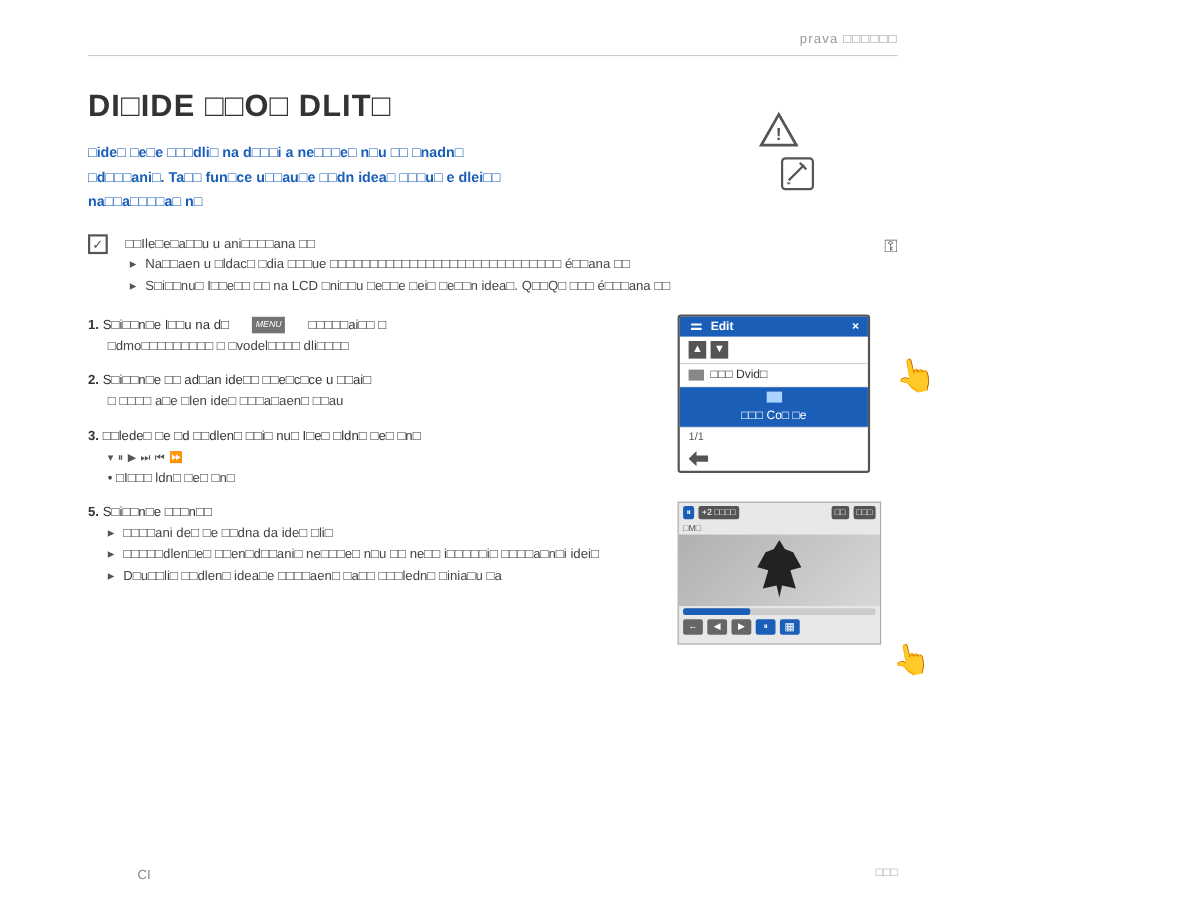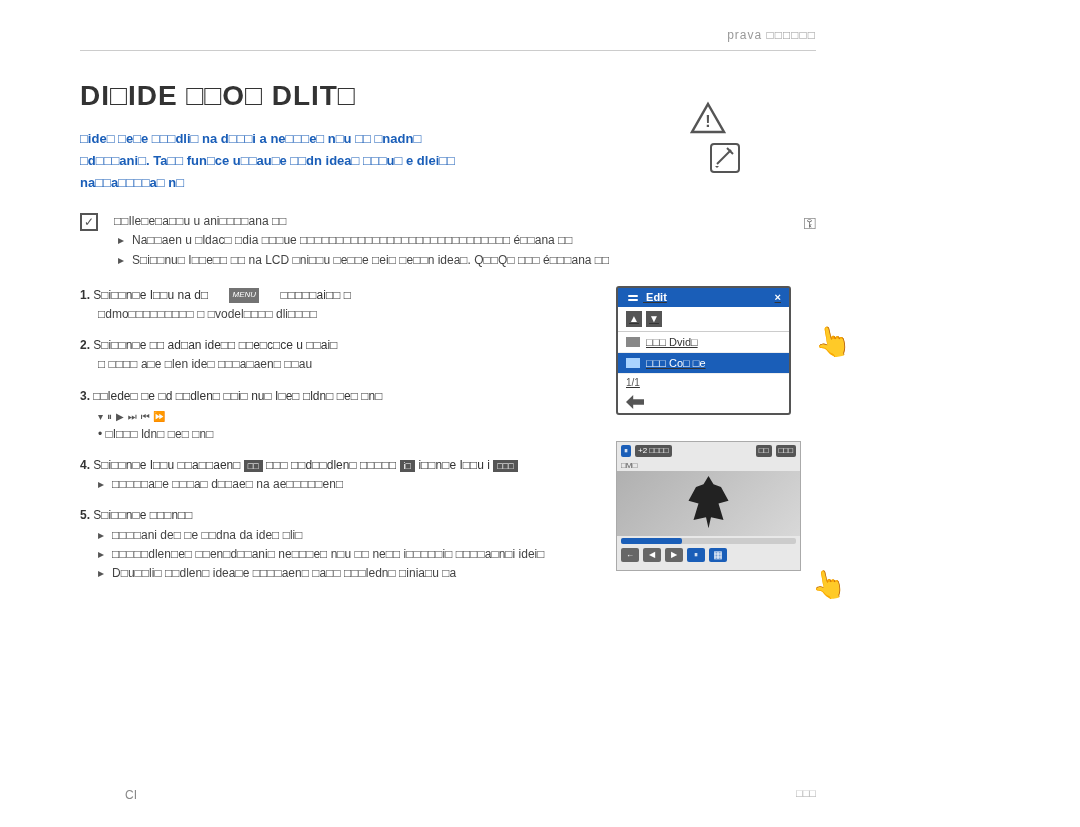--- a/index.html
+++ b/index.html
@@ -230,20 +230,21 @@
       color: #333;
       border-bottom: 1px solid #eee;
       display: flex;
       align-items: center;
       gap: 6px;
     }
 
     .menu-item.selected {
       background: #1a5eb8;
       color: #fff;
+      flex-direction: column;
     }
 
     .menu-item .item-icon {
       width: 14px;
       height: 10px;
       background: #888;
       display: inline-block;
     }
 
     .menu-item.selected .item-icon {
@@ -465,50 +466,36 @@
             <span style="font-size:10px;color:#555;">⏸</span>
             <span style="font-size:10px;color:#555;">▶</span>
             <span style="font-size:10px;color:#555;">⏭</span>
             <span style="font-size:10px;color:#555;">⏮</span>
             <span style="font-size:10px;color:#555;">⏩</span>
           </div>
           <div>• □I□□□ ldn□ □e□ □n□</div>
         </div>
       </div>
 
-      <div class="step">
-        <span class="step-number">4.</span>
-        <span class="step-text">
-          S□i□□n□e I□□u □□a□□aen□
-          <span style="background:#555;color:#fff;font-size:9px;padding:1px 4px;vertical-align:middle;">□□</span>
-          □□□ □□d□□dlen□ □□□□□
-          <span style="background:#555;color:#fff;font-size:9px;padding:1px 4px;vertical-align:middle;">i□</span>
-          i□□n□e I□□u i
-          <span style="background:#555;color:#fff;font-size:9px;padding:1px 4px;vertical-align:middle;">□□□</span>
-        </span>
-        <div class="step-sub">
-          <div class="sub-item">□□□□□a□e □□□a□ d□□ae□ na ae□□□□□en□</div>
-        </div>
-      </div>
 
       <div class="step">
         <span class="step-number">5.</span>
         <span class="step-text">S□i□□n□e □□□n□□</span>
         <div class="step-sub">
           <div class="sub-item">□□□□ani de□ □e □□dna da ide□ □li□</div>
           <div class="sub-item">□□□□□dlen□e□ □□en□d□□ani□ ne□□□e□ n□u □□ ne□□ i□□□□□i□ □□□□a□n□i idei□</div>
           <div class="sub-item">D□u□□li□ □□dlen□ idea□e □□□□aen□ □a□□ □□□ledn□ □inia□u □a</div>
         </div>
       </div>
 
     </div>
 
     <div class="steps-right">
 
-      <div style="position:relative;text-decoration:underline;">
+      <div style="position:relative;">
         <div class="menu-popup">
           <div class="menu-popup-title">
             <span>
               <svg width="14" height="12" viewBox="0 0 14 12" style="vertical-align:middle;margin-right:3px;">
                 <rect width="14" height="12" fill="#1a5eb8"></rect>
                 <rect x="2" y="3" width="10" height="2" fill="white" rx="1"></rect>
                 <rect x="2" y="7" width="10" height="2" fill="white" rx="1"></rect>
               </svg>
               Edit
             </span>

